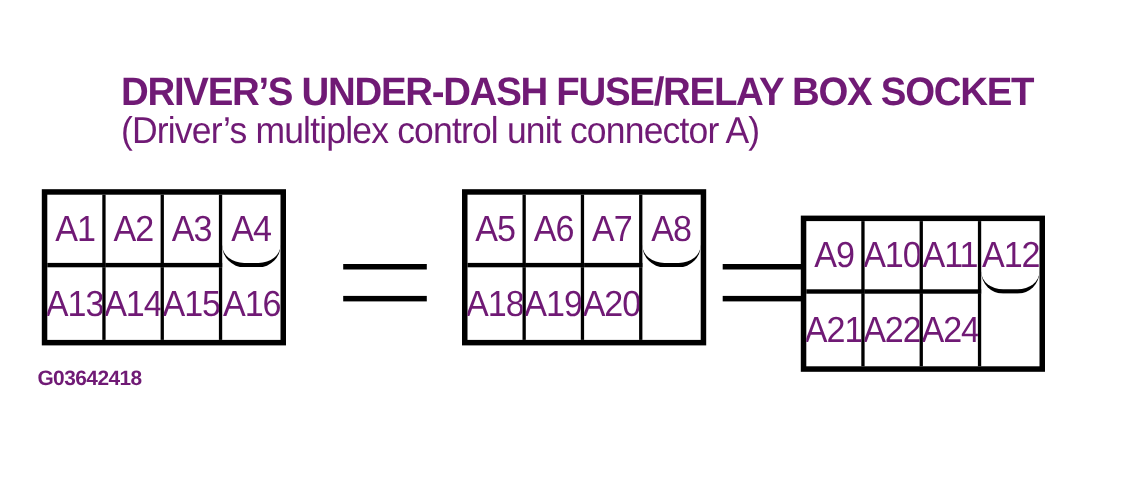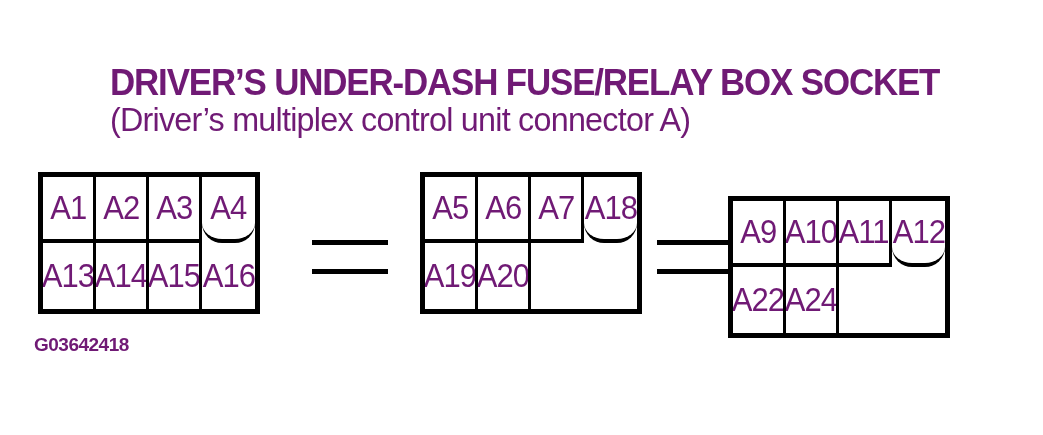--- a/index.html
+++ b/index.html
@@ -127,20 +127,23 @@
     <div class="cell">
         <span>A5</span>
       </div>
     <div class="cell">
         <span>A6</span>
       </div>
     <div class="cell">
         <span>A7</span>
       </div>
     <div class="cell">
+        <span>A8</span>
+      </div>
+    <div class="cell">
         <span>A18</span>
       </div>
     <div class="cell">
         <span>A19</span>
       </div>
     <div class="cell">
         <span>A20</span>
       </div>
   </div>
 
@@ -151,20 +154,23 @@
     <div class="cell">
         <span>A10</span>
       </div>
     <div class="cell">
         <span>A11</span>
       </div>
     <div class="cell">
         <span>A12</span>
       </div>
     <div class="cell">
+        <span>A21</span>
+      </div>
+    <div class="cell">
         <span>A22</span>
       </div>
     <div class="cell">
         <span>A24</span>
       </div>
   </div>
 
   <div class="bridge bridge-gap1 bridge-upper"></div>
   <div class="bridge bridge-gap1 bridge-lower"></div>
   <div class="bridge bridge-gap2 bridge-upper"></div>

